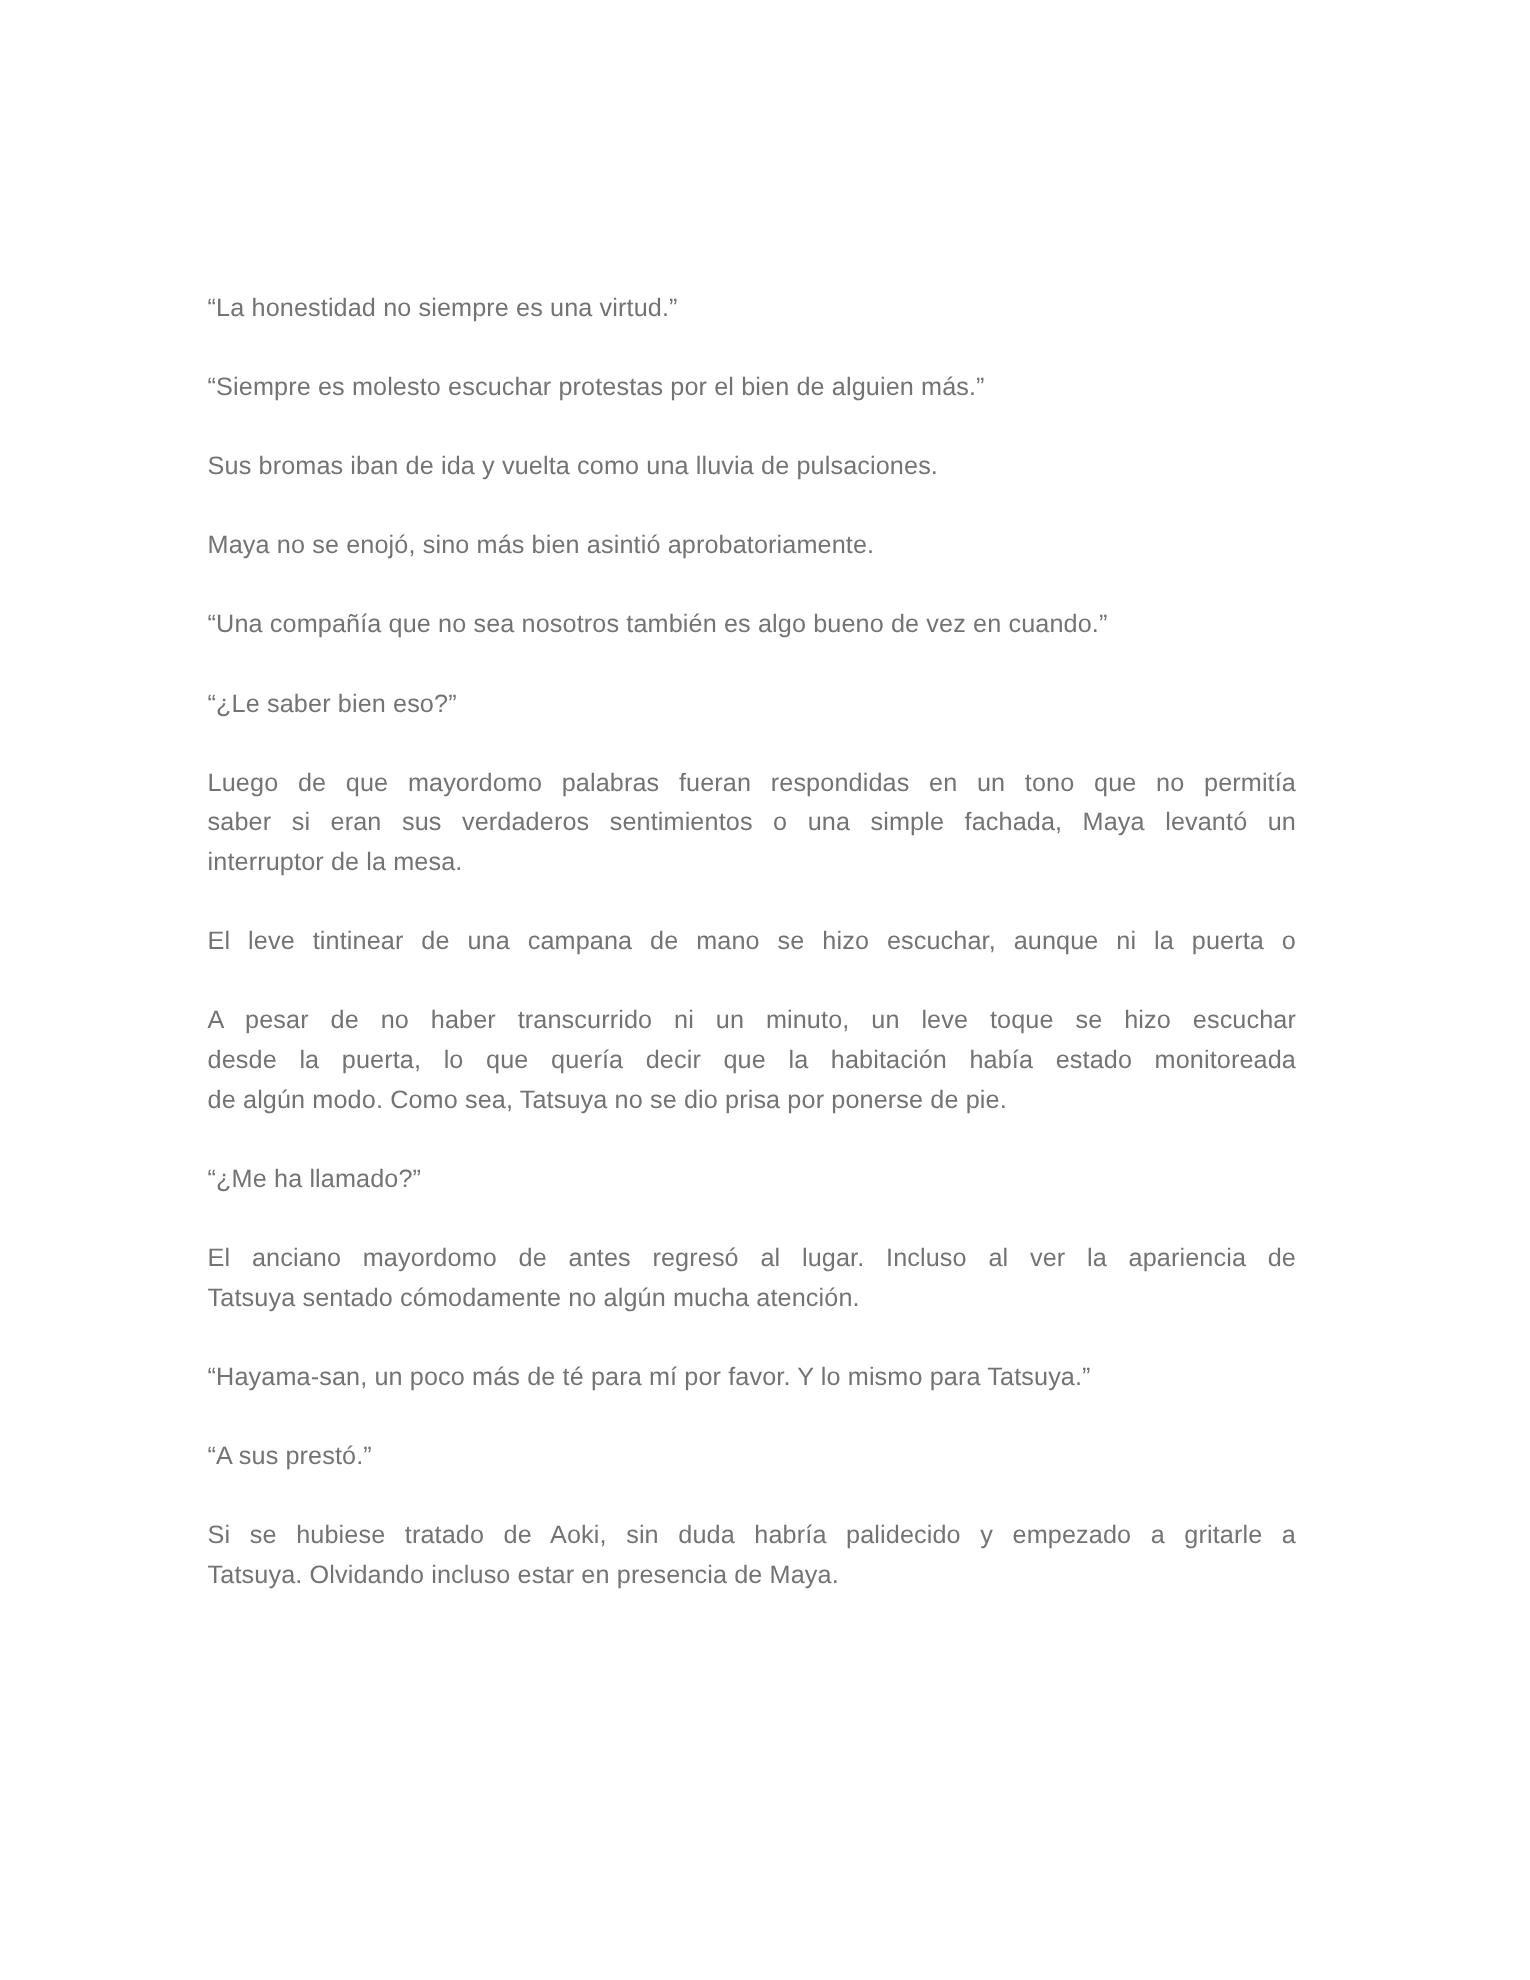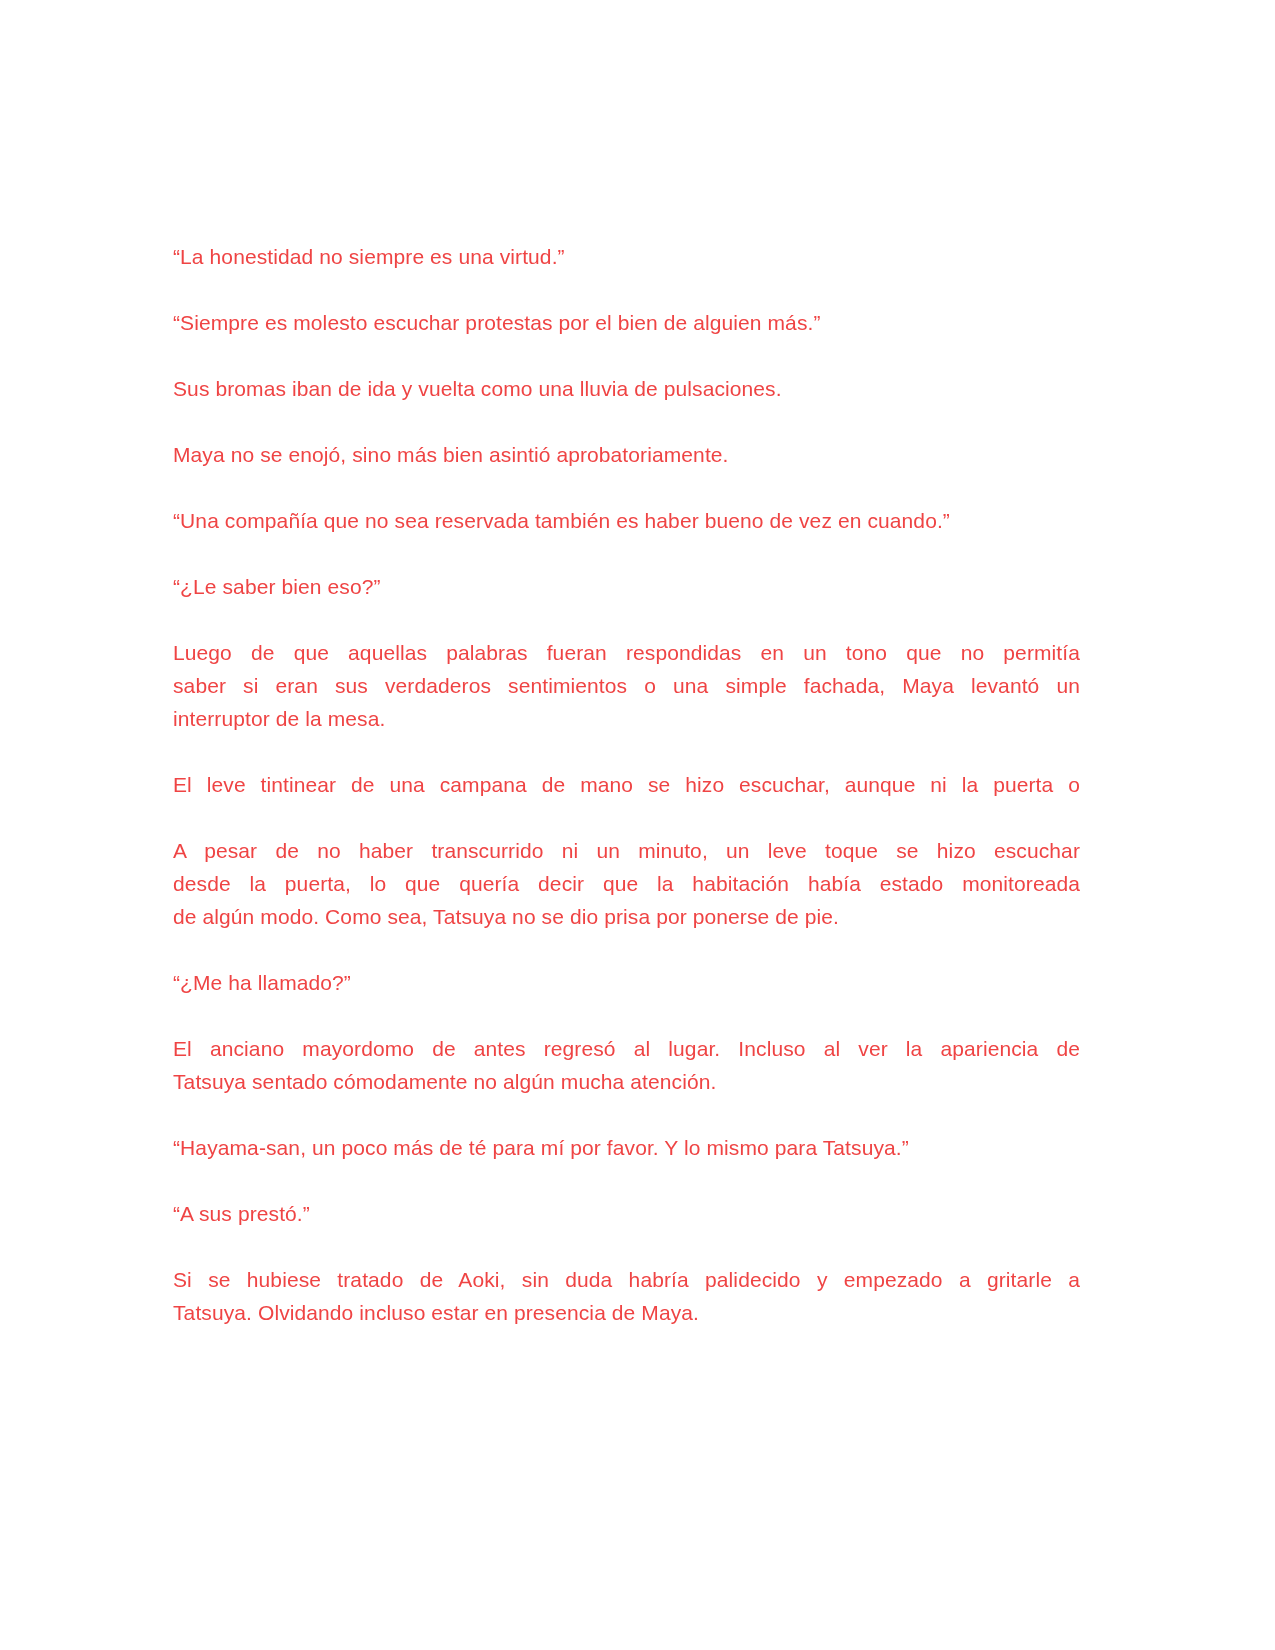--- a/index.html
+++ b/index.html
@@ -46,41 +46,41 @@
   }
   .line.last {
     text-align-last: left;
     -moz-text-align-last: left;
   }
 </style>
 </head>
 <body>
 
 <div class="page">
-  <div class="doc-content" style="color: #ef4444;">
+  <div class="doc-content" style="color: #737373;">
       <div class="paragraph">
         <div class="line last">“La honestidad no siempre es una virtud.”</div>
       </div>
       <div class="paragraph">
         <div class="line last">“Siempre es molesto escuchar protestas por el bien de alguien más.”</div>
       </div>
       <div class="paragraph">
         <div class="line last">Sus bromas iban de ida y vuelta como una lluvia de pulsaciones.</div>
       </div>
       <div class="paragraph">
         <div class="line last">Maya no se enojó, sino más bien asintió aprobatoriamente.</div>
       </div>
       <div class="paragraph">
-        <div class="line last">“Una compañía que no sea reservada también es haber bueno de vez en cuando.”</div>
+        <div class="line last">“Una compañía que no sea nosotros también es algo bueno de vez en cuando.”</div>
       </div>
       <div class="paragraph">
         <div class="line last">“¿Le saber bien eso?”</div>
       </div>
       <div class="paragraph">
-        <div class="line">Luego de que aquellas palabras fueran respondidas en un tono que no permitía</div>
+        <div class="line">Luego de que mayordomo palabras fueran respondidas en un tono que no permitía</div>
         <div class="line">saber si eran sus verdaderos sentimientos o una simple fachada, Maya levantó un</div>
         <div class="line last">interruptor de la mesa.</div>
       </div>
       <div class="paragraph">
         <div class="line">El leve tintinear de una campana de mano se hizo escuchar, aunque ni la puerta o</div>
       </div>
       <div class="paragraph">
         <div class="line">A pesar de no haber transcurrido ni un minuto, un leve toque se hizo escuchar</div>
         <div class="line">desde la puerta, lo que quería decir que la habitación había estado monitoreada</div>
         <div class="line last">de algún modo. Como sea, Tatsuya no se dio prisa por ponerse de pie.</div>

